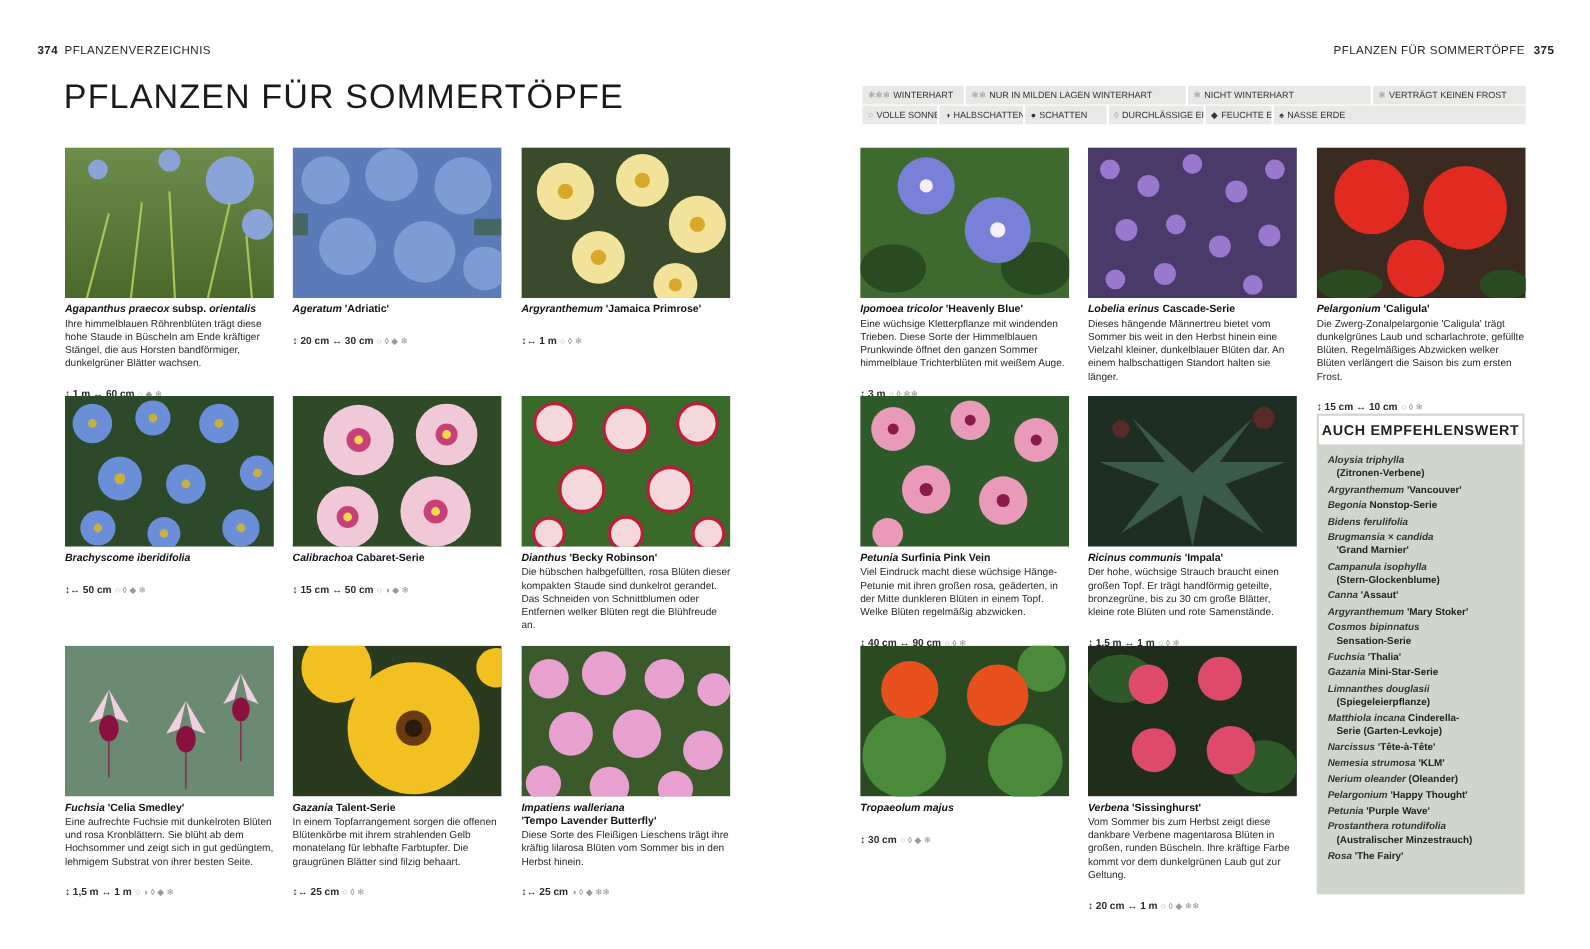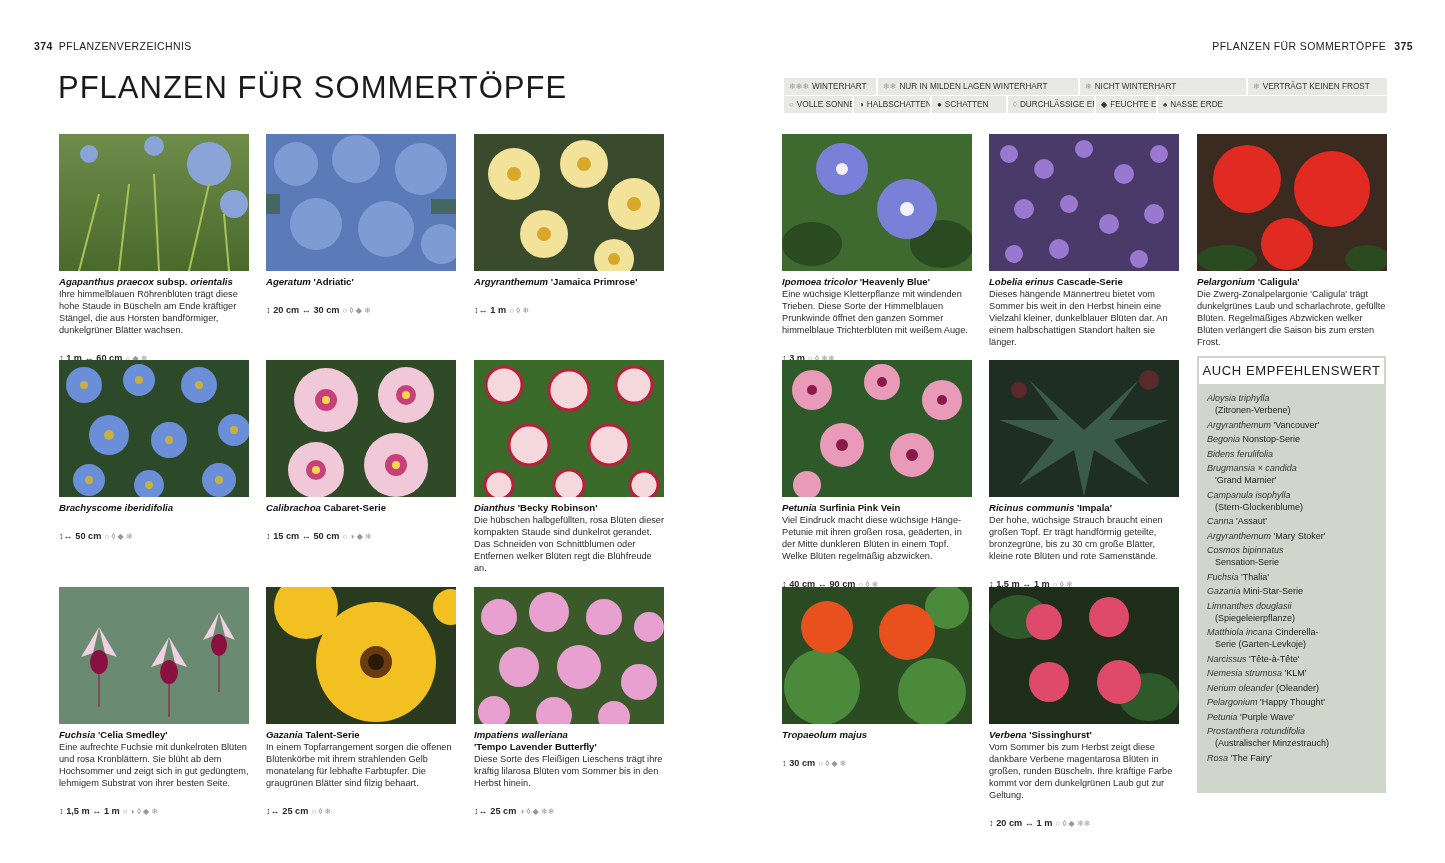--- a/index.html
+++ b/index.html
@@ -22,21 +22,21 @@
   .legend-cell .ico.dark { color: #333; }
 
   .card { position: absolute; width: 190px; }
   .photo { width: 190px; height: 137px; display: block; }
   .entry-title { font-size: 9.6px; font-weight: bold; margin-top: 5px; line-height: 12px; color: #111; }
   .entry-title i { font-style: italic; }
   .entry-text { font-size: 9.2px; line-height: 12px; color: #2a2a2a; }
   .entry-meta { font-size: 9.2px; line-height: 12px; color: #2a2a2a; margin-top: 16px; white-space: nowrap; font-weight: bold; }
   .entry-meta .sym { color: #999; font-size: 8px; margin-left: 3px; }
 
-  .recommend { position: absolute; left: 1197px; top: 356px; width: 189px; height: 437px; background: #d1d6cc; }
+  .recommend { position: absolute; left: 1197px; top: 376px; width: 189px; height: 437px; background: #d1d6cc; font-weight: bold; }
   .recommend-head { margin: 2px; height: 26px; background: #fff; font-size: 13px; letter-spacing: 0.6px; text-align: center; line-height: 26px; color: #222; }
   .recommend-list { list-style: none; padding: 6px 10px 0 10px; }
   .recommend-list li { font-size: 9px; line-height: 12px; margin-bottom: 2.5px; color: #222; }
   .recommend-list li i { font-style: italic; color: #333; }
   .recommend-list li .sub { display: block; padding-left: 8px; }
 </style>
 </head>
 <body>
 
 <div class="folio folio-left">

